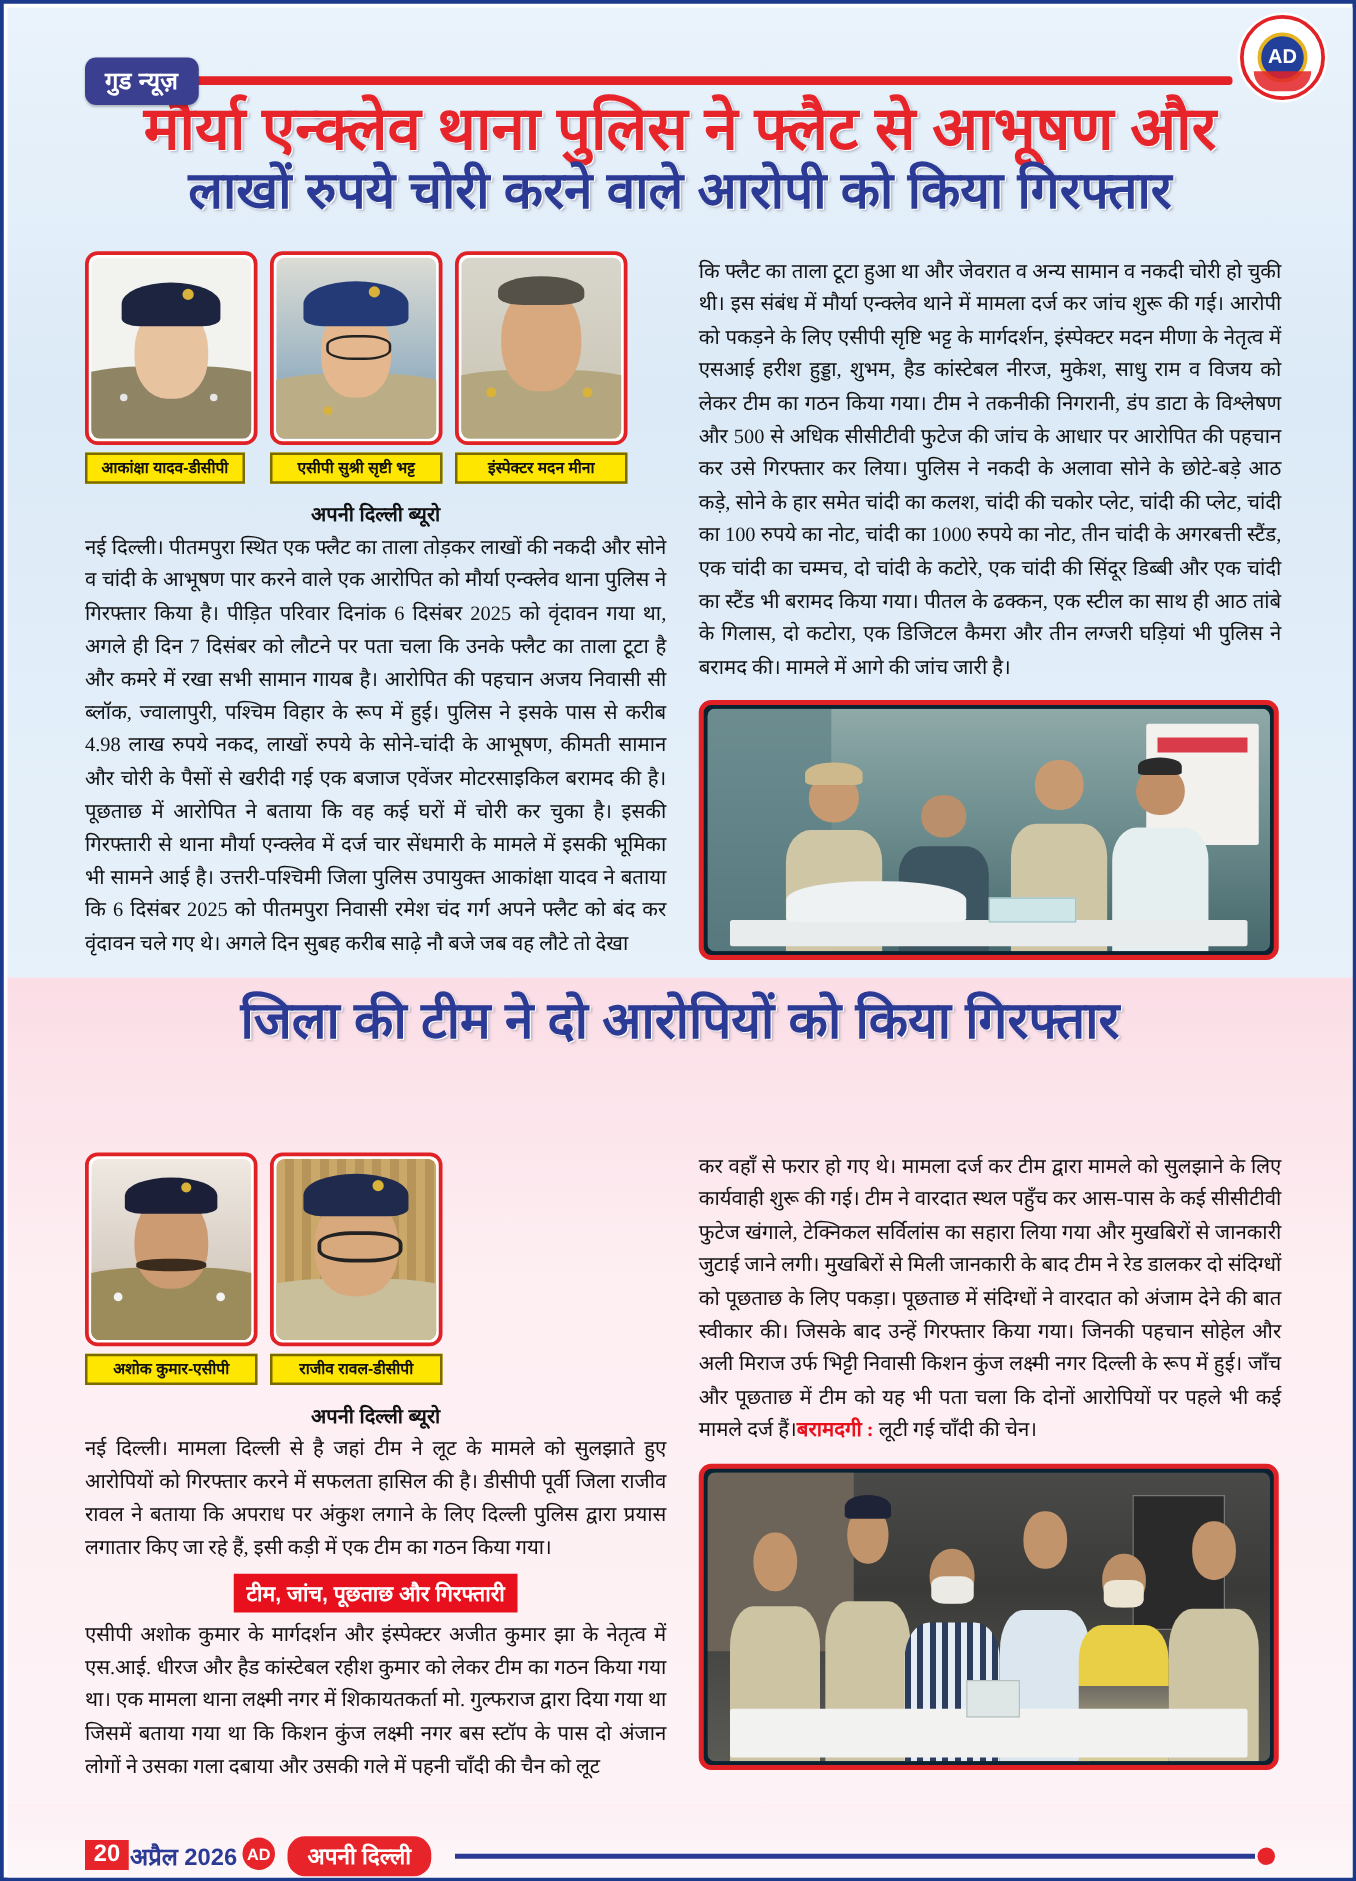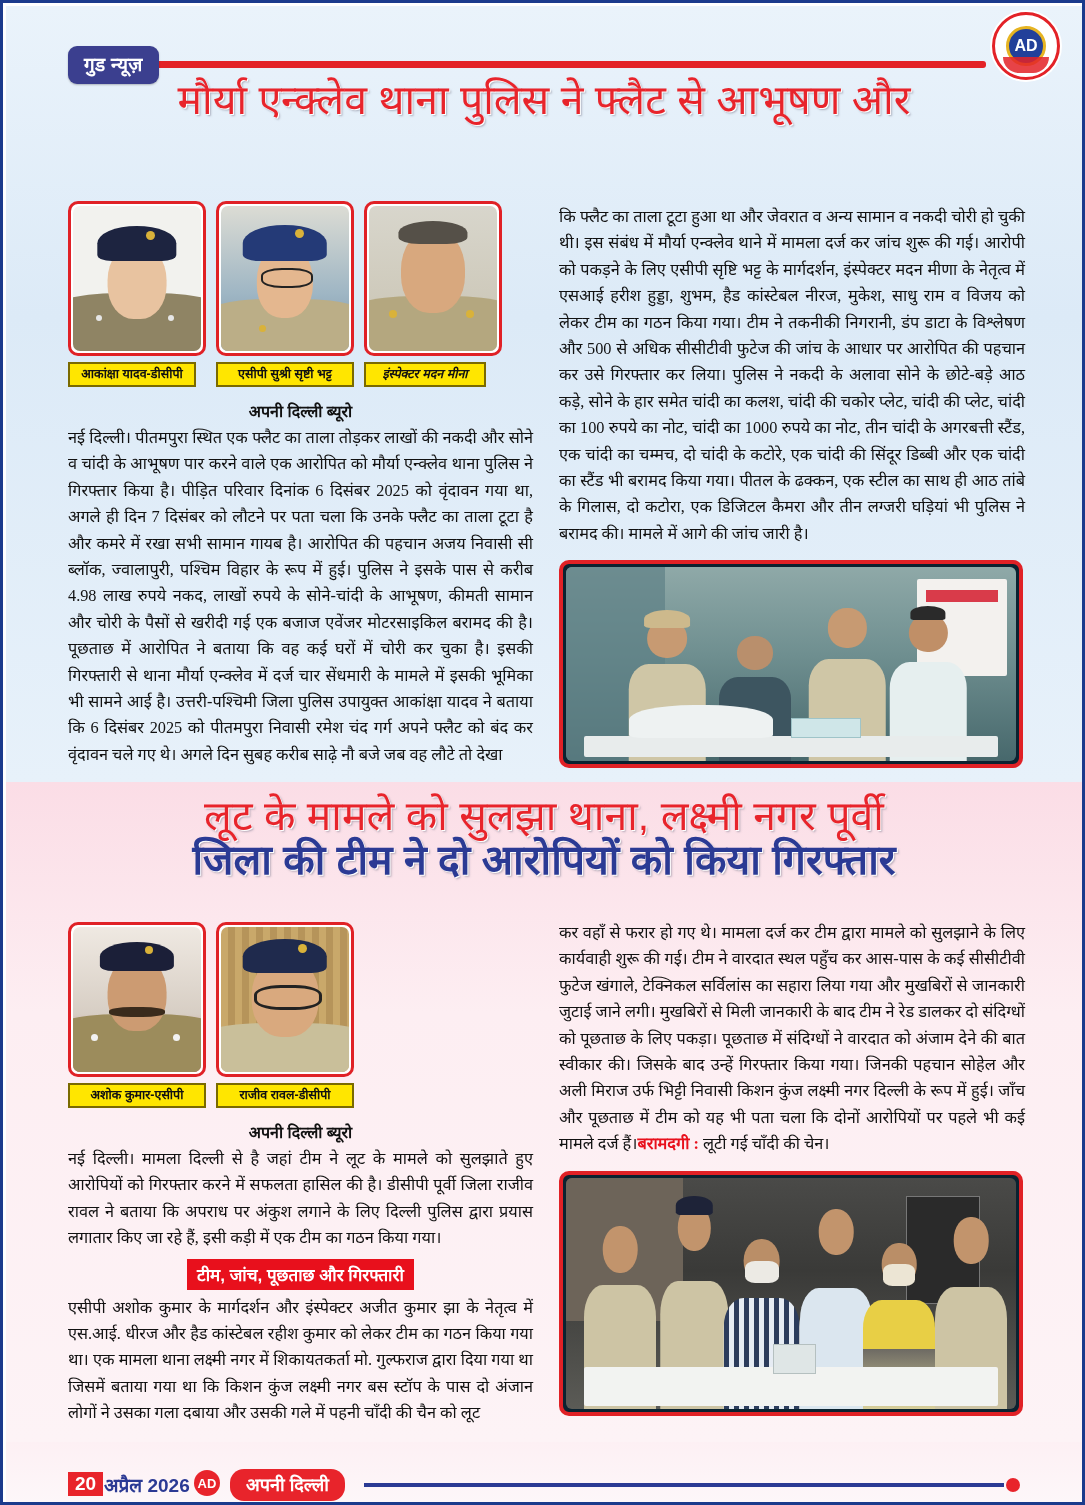--- a/index.html
+++ b/index.html
@@ -39,21 +39,21 @@
   .logo-inner{width:34px;height:34px;border-radius:50%;
       background:#22409a;color:#fff;font-size:16px;font-weight:bold;
       display:flex;align-items:center;justify-content:center;
       border:3px solid #e6b422;}
   .logo-flame{position:absolute;bottom:4px;left:50%;transform:translateX(-50%);
       width:46px;height:16px;background:#e32227;
       border-radius:0 0 23px 23px;opacity:.85;}
 
   
   .headline{text-align:center;line-height:1.08;}
-  .hl-red{color:#e8242b;font-size:41px;font-weight:normal;
+  .hl-red{color:#e8242b;font-size:48px;font-weight:bold;
       text-shadow:1px 1px 0 #fff,2px 2px 2px rgba(120,120,140,.5);}
   .hl-blue{color:#2b3a94;font-size:41px;font-weight:bold;
       text-shadow:1px 1px 0 #fff,2px 2px 2px rgba(120,120,140,.5);}
   .h1-wrap{position:absolute;left:30px;top:72px;width:1016px;}
   .h2-wrap{position:absolute;left:30px;top:12px;width:1016px;}
 
   
   .portraits{display:flex;gap:10px;}
   .pf{position:relative;width:138px;height:155px;
       border:3px solid #e02126;border-radius:10px;box-sizing:border-box;
@@ -142,20 +142,21 @@
       <div class="gn-badge">गुड न्यूज़</div>
     </div>
 
     <div class="logo">
       <div class="logo-flame"></div>
       <div class="logo-inner">AD</div>
     </div>
 
     <div class="h1-wrap headline">
       <div class="hl-red">मौर्या एन्क्लेव थाना पुलिस ने फ्लैट से आभूषण और</div>
+      <div class="hl-blue">लाखों रुपये चोरी करने वाले आरोपी को किया गिरफ्तार</div>
     </div>
 
     <div style="position:absolute;left:62px;top:195px;width:465px;">
       <div class="portraits">
 
         <div>
           <div class="pf">
             <div class="pf-img">
               <div class="face">
                 <div class="bg-plain" style="background:#f2f2ee;"></div>
@@ -194,21 +195,21 @@
               <div class="face">
                 <div class="bg-plain" style="background:linear-gradient(180deg,#d8d6cc 0%,#c9c3b2 100%);"></div>
                 <div class="uniform" style="width:150%;height:38%;background:#b4a77f;"></div>
                 <div class="head" style="top:16%;width:50%;height:58%;background:#d8a87e;"></div>
                 <div class="cap-police" style="top:10%;width:54%;height:16%;background:#555048;border-radius:50% 50% 30% 30%;"></div>
                 <div class="badge-dot" style="left:16%;top:72%;width:8px;height:8px;"></div>
                 <div class="badge-dot" style="left:76%;top:72%;width:8px;height:8px;"></div>
               </div>
             </div>
           </div>
-          <div class="cap" style="width:122px;font-style:italic;">इंस्पेक्टर मदन मीना</div>
+          <div class="cap" style="width:138px;">इंस्पेक्टर मदन मीना</div>
         </div>
       </div>
 
       <div style="margin-top:13px;">
         <div class="byline">अपनी दिल्ली ब्यूरो</div>
         <div class="col">
           <p>नई दिल्ली। पीतमपुरा स्थित एक फ्लैट का ताला तोड़कर लाखों की नकदी और सोने व चांदी के आभूषण पार करने वाले एक आरोपित को मौर्या एन्क्लेव थाना पुलिस ने गिरफ्तार किया है। पीड़ित परिवार दिनांक 6 दिसंबर 2025 को वृंदावन गया था, अगले ही दिन 7 दिसंबर को लौटने पर पता चला कि उनके फ्लैट का ताला टूटा है और कमरे में रखा सभी सामान गायब है। आरोपित की पहचान अजय निवासी सी ब्लॉक, ज्वालापुरी, पश्चिम विहार के रूप में हुई। पुलिस ने इसके पास से करीब 4.98 लाख रुपये नकद, लाखों रुपये के सोने-चांदी के आभूषण, कीमती सामान और चोरी के पैसों से खरीदी गई एक बजाज एवेंजर मोटरसाइकिल बरामद की है। पूछताछ में आरोपित ने बताया कि वह कई घरों में चोरी कर चुका है। इसकी गिरफ्तारी से थाना मौर्या एन्क्लेव में दर्ज चार सेंधमारी के मामले में इसकी भूमिका भी सामने आई है। उत्तरी-पश्चिमी जिला पुलिस उपायुक्त आकांक्षा यादव ने बताया कि 6 दिसंबर 2025 को पीतमपुरा निवासी रमेश चंद गर्ग अपने फ्लैट को बंद कर वृंदावन चले गए थे। अगले दिन सुबह करीब साढ़े नौ बजे जब वह लौटे तो देखा</p>
         </div>
       </div>
     </div>
@@ -246,21 +247,20 @@
           <div style="position:absolute;left:14%;bottom:12%;width:32%;height:17%;background:#eef2f2;border-radius:45% 45% 10% 10%;"></div>
           <div style="position:absolute;left:50%;bottom:12%;width:15%;height:9%;background:#cfe6e8;border:1px solid #9fc4c8;"></div>
         </div>
       </div>
     </div>
   </div>
 
   <div class="sec2">
 
     <div class="h2-wrap headline">
-      <div class="hl-red">लूट के मामले को सुलझा थाना, लक्ष्मी नगर पूर्वी</div>
       <div class="hl-blue">जिला की टीम ने दो आरोपियों को किया गिरफ्तार</div>
     </div>
 
     <div style="position:absolute;left:62px;top:140px;width:465px;">
       <div class="portraits">
 
         <div>
           <div class="pf">
             <div class="pf-img">
               <div class="face">

